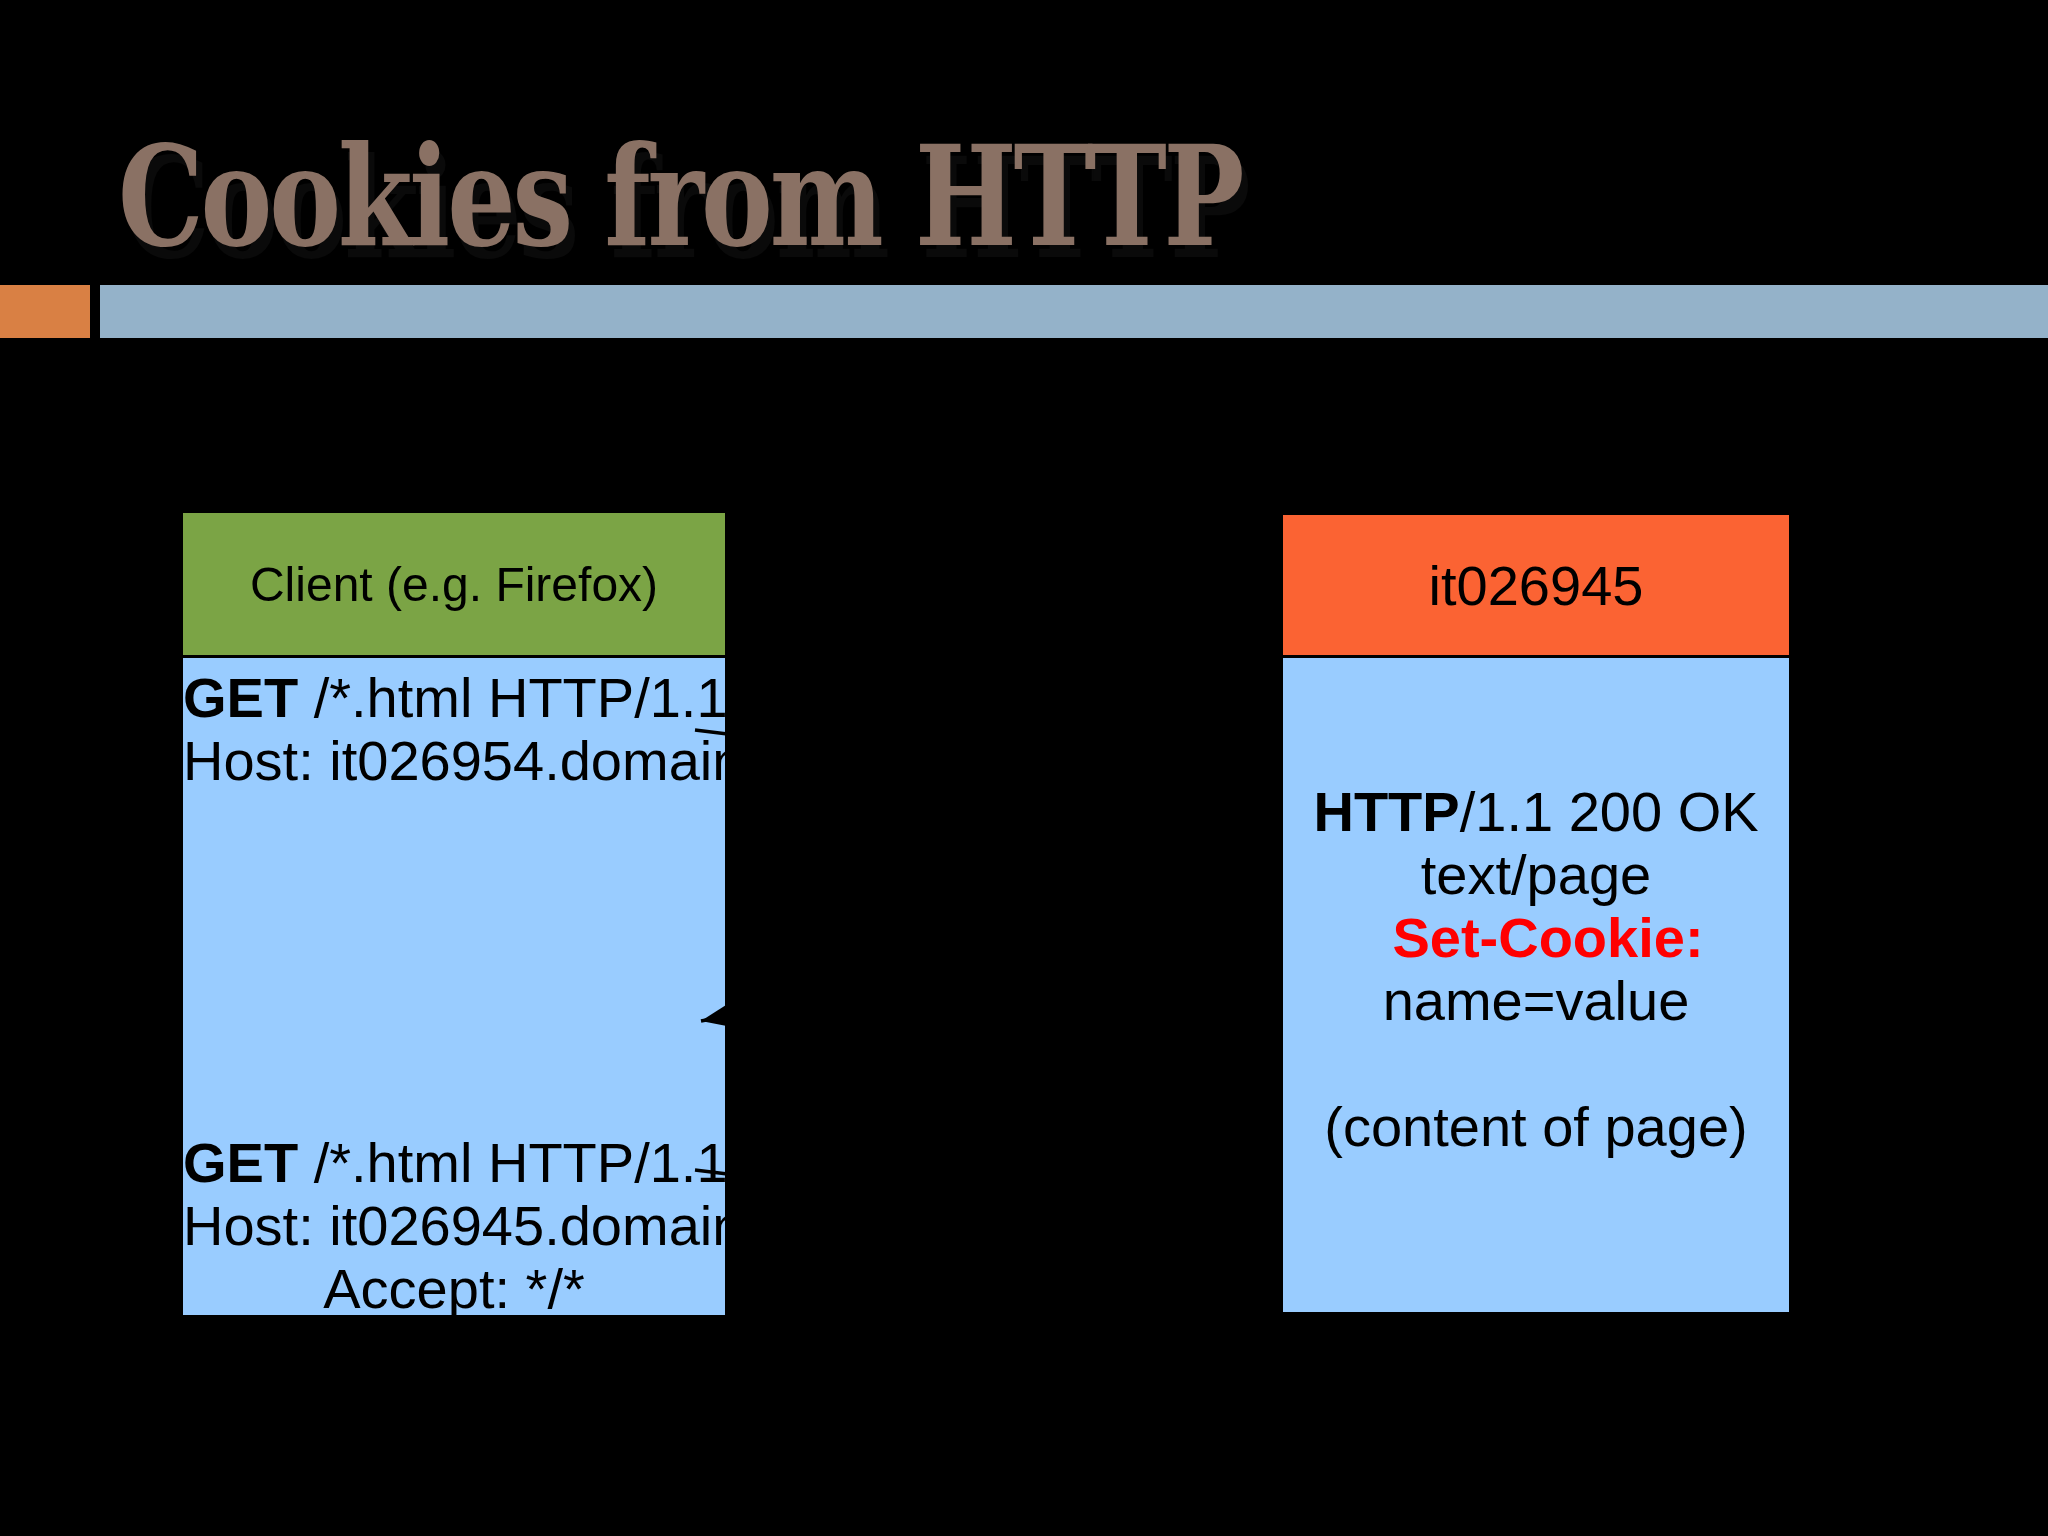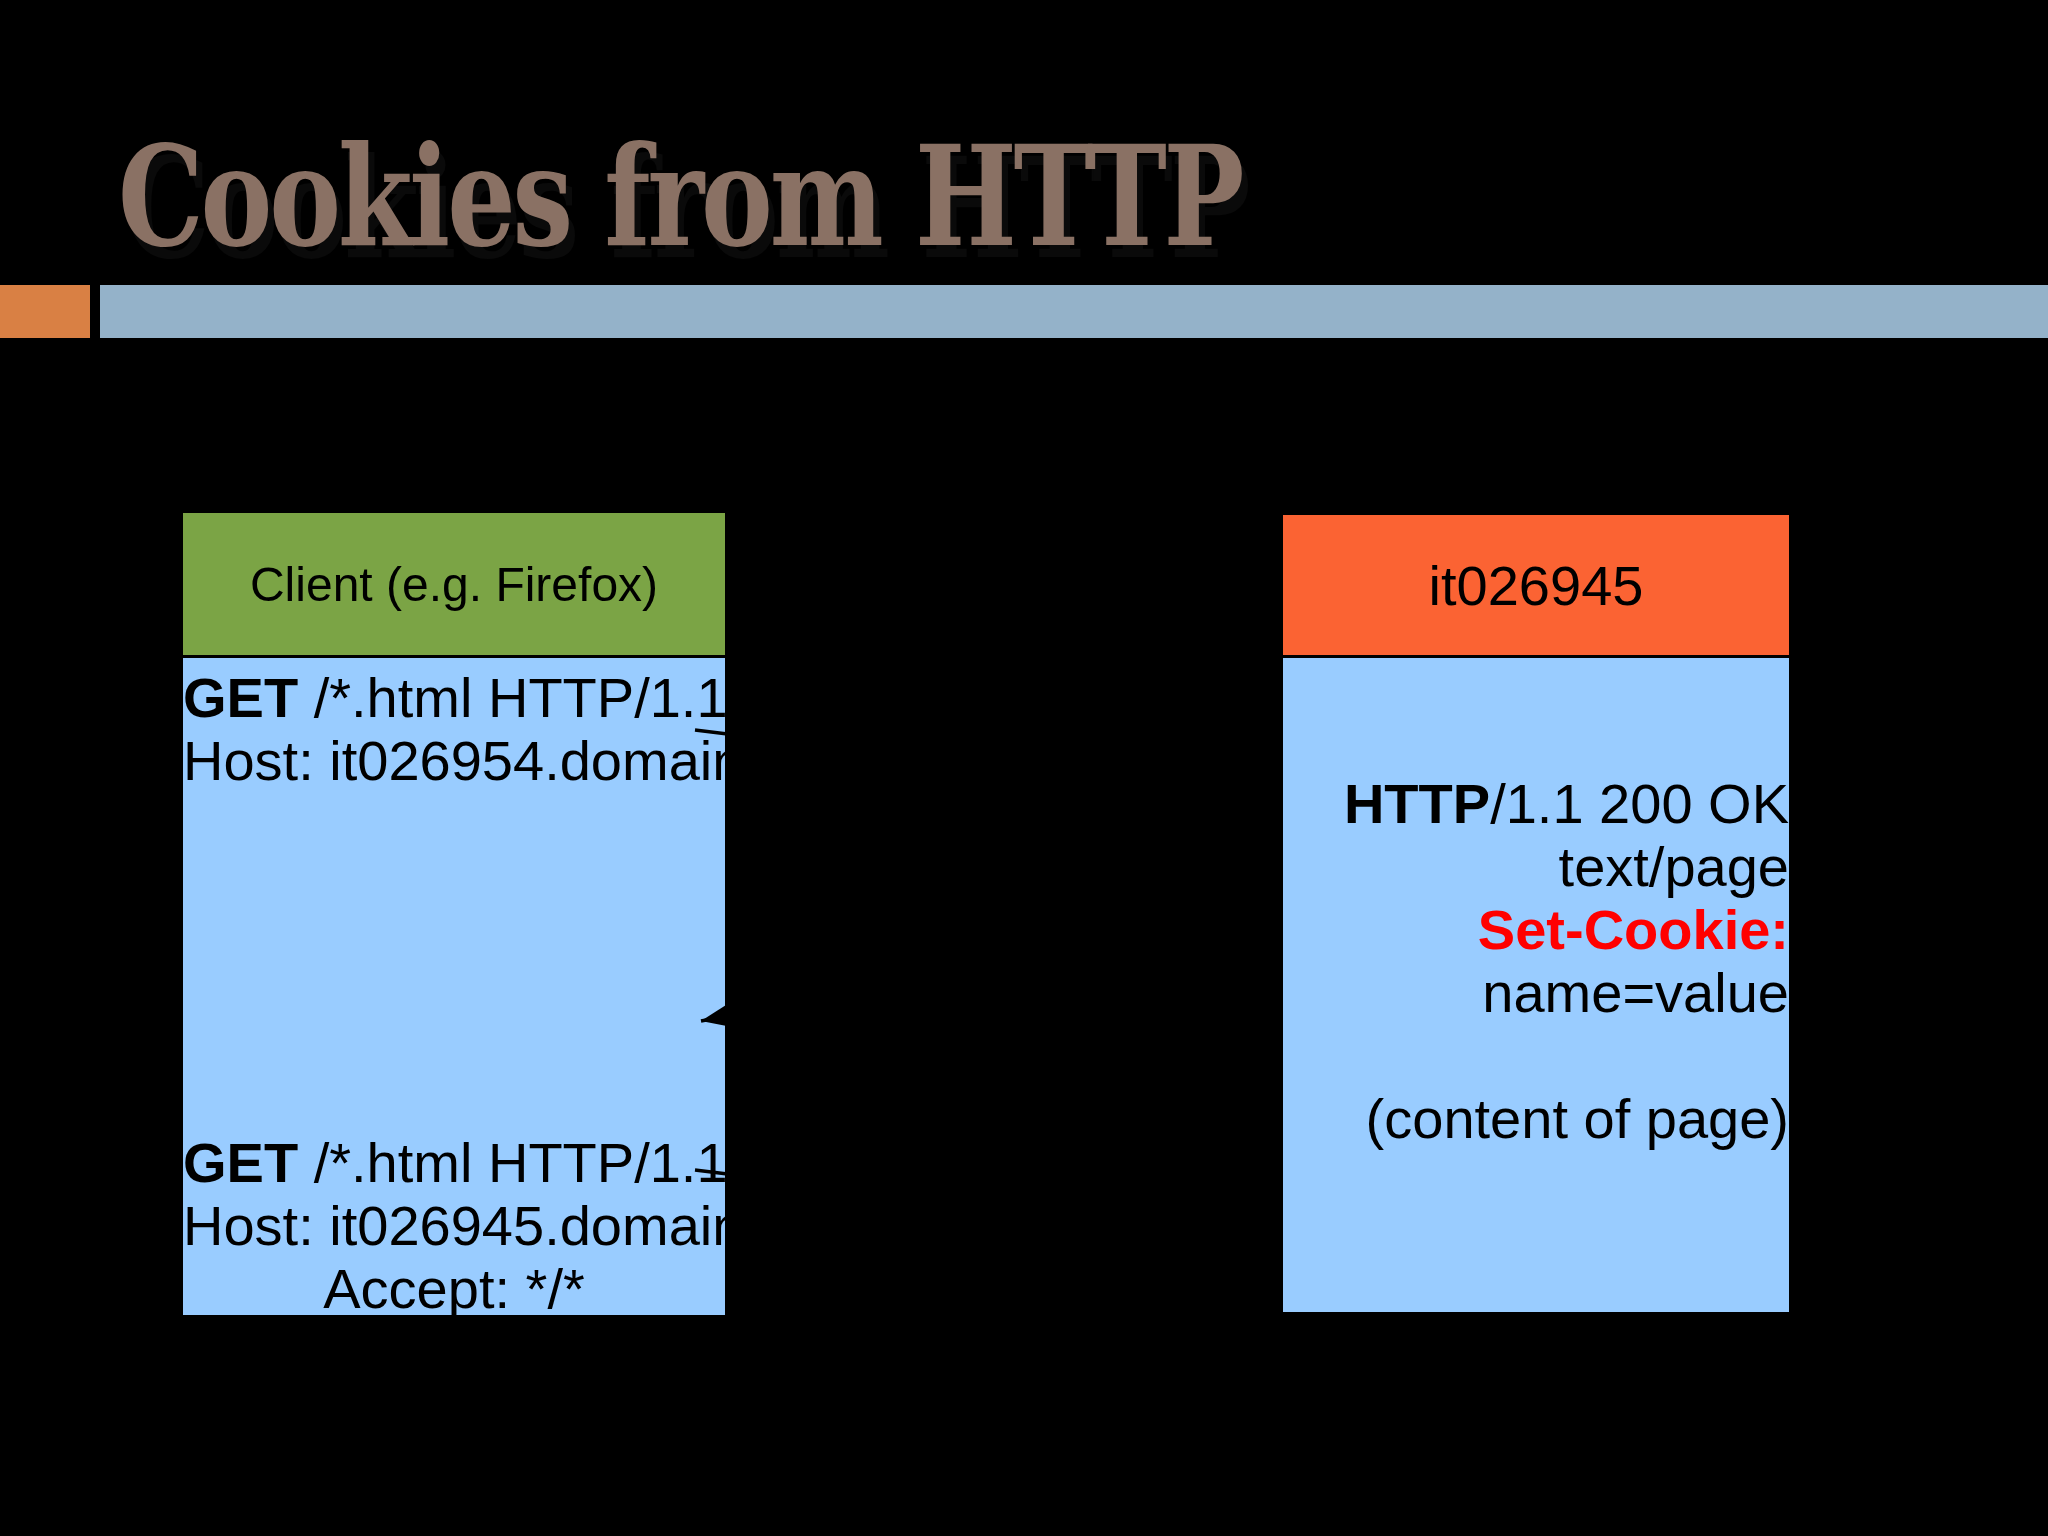--- a/index.html
+++ b/index.html
@@ -74,21 +74,21 @@
     width: 100%;
     text-align: center;
     font-size: 56px;
     line-height: 63px;
     color: #000000;
     white-space: nowrap;
   }
   .msg b { font-weight: bold; }
   .req1 { top: 8px; }
   .req2 { bottom: -5px; }
-  .resp { top: 114px; text-align: right; }
+  .resp { top: 122px; }
   .red-label { color: #ff0000; font-weight: bold; padding-left: 24px; }
   .spacer-line { height: 63px; }
 
   
   .arrow-layer {
     position: absolute;
     left: 0; top: 0;
     width: 2048px; height: 1536px;
     pointer-events: none;
   }

